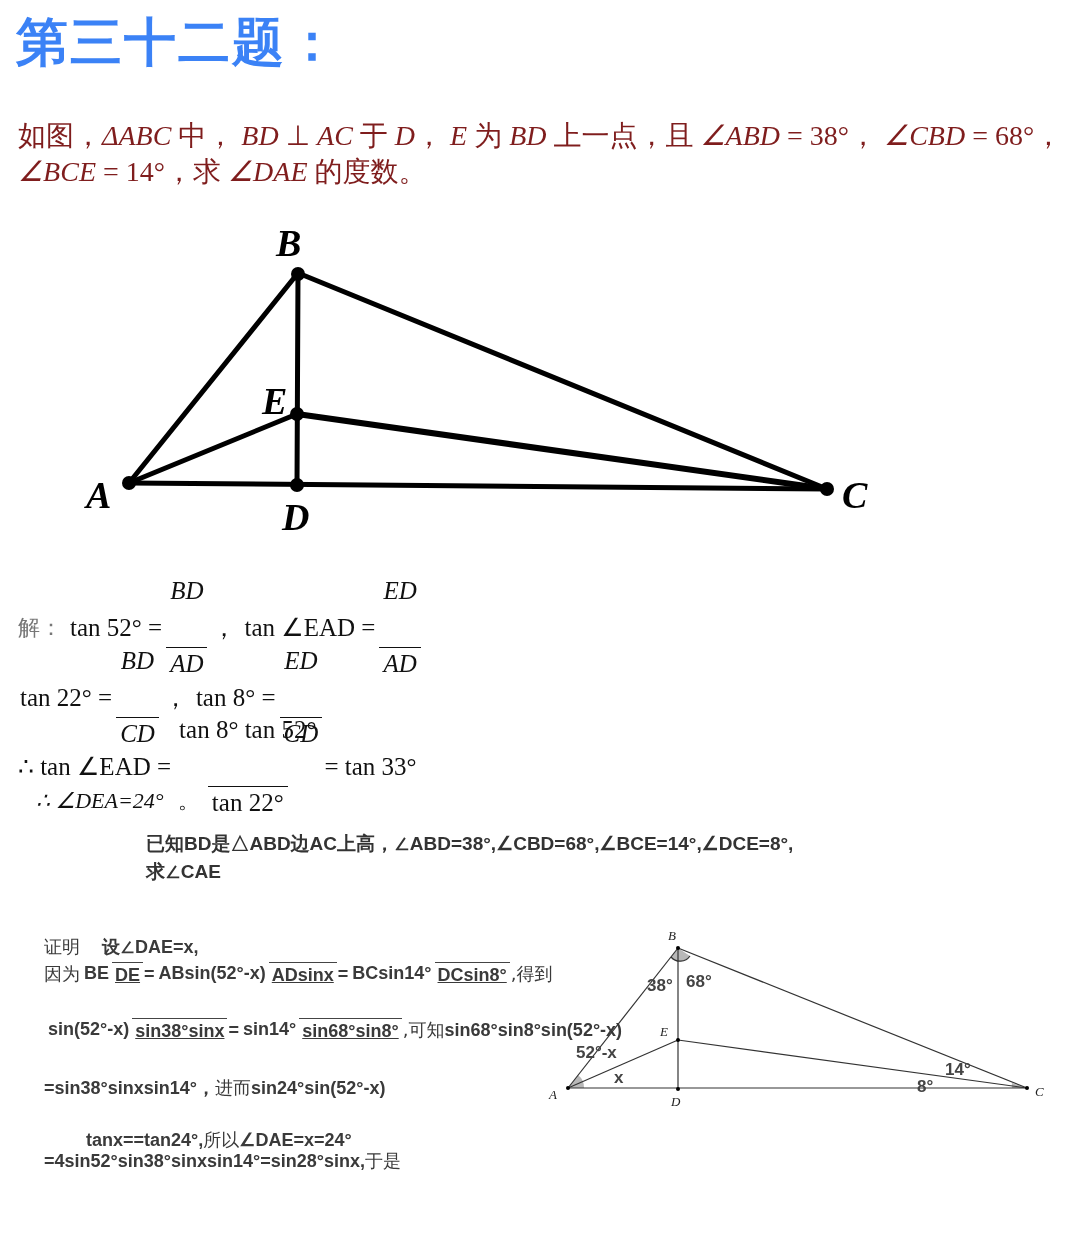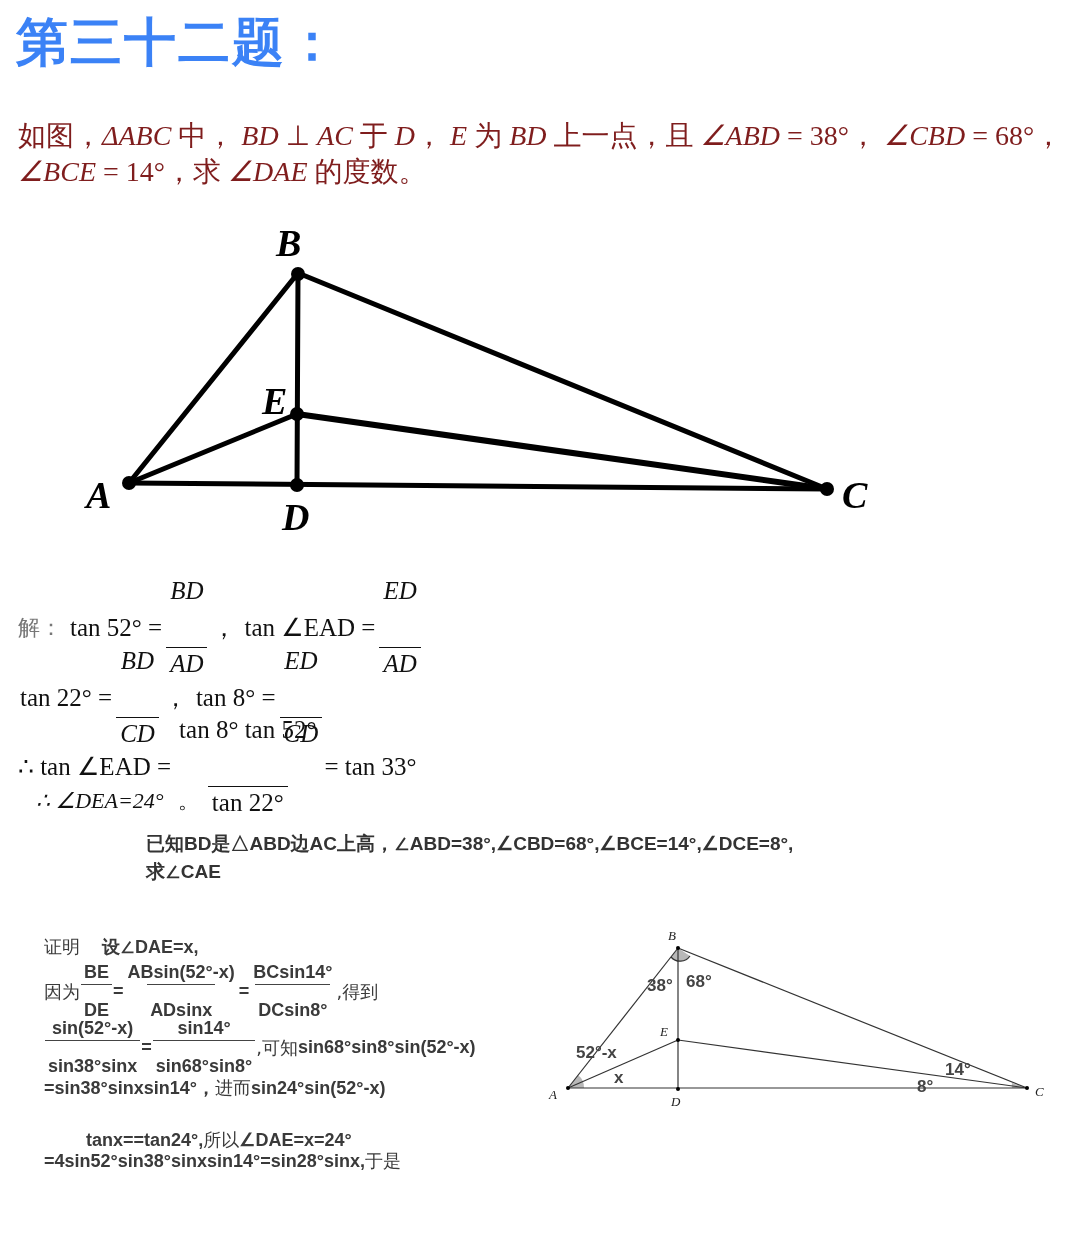--- a/index.html
+++ b/index.html
@@ -13,23 +13,23 @@
   .sol { font-size: 25px; color: #111; display: flex; align-items: center; white-space: nowrap; }
   .sol .cn { color: #777; font-family: "DejaVu Serif", serif; font-size: 22px; }
   .frac { display: inline-flex; flex-direction: column; align-items: center; vertical-align: middle; margin: 0 4px; }
   .frac .num { padding: 0 4px 2px; font-style: italic; }
   .frac .den { padding: 2px 4px 0; font-style: italic; border-top: 1.5px solid #111; margin-top: 40px; }
   .frac.upright .num, .frac.upright .den { font-style: normal; }
   .sp { display: inline-block; width: 8px; }
   .given { left: 146px; top: 830px; font-family: "Liberation Sans", sans-serif; font-weight: bold; font-size: 19px; line-height: 28px; color: #333; }
   .proof { left: 44px; font-family: "Liberation Sans", sans-serif; font-weight: bold; font-size: 18px; color: #3a3a3a; display: flex; align-items: center; white-space: nowrap; }
   .proof .cnr { font-weight: normal; font-family: "DejaVu Sans", sans-serif; font-size: 18px; }
-  .pfrac { display: inline-flex; flex-direction: column; align-items: center; vertical-align: middle; margin: 0 1px; }
+  .pfrac { display: inline-flex; align-items: center; vertical-align: middle; margin: 0 1px; }
   .pfrac .num { padding: 0 3px 1px; }
-  .pfrac .den { padding: 15px 3px 0; border-top: 1.5px solid #444; }
+  .pfrac .den { padding: 2px 3px 0; border-top: 1.5px solid #444; text-decoration: underline; }
   .d2 { left: 540px; top: 920px; }
   .d2lbl { font-family: "Liberation Serif", serif; font-style: italic; font-size: 13px; fill: #222; }
   .d2ang { font-family: "Liberation Sans", sans-serif; font-weight: bold; font-size: 17px; fill: #444; }
 </style>
 </head>
 <body>
 
 <div class="abs title">第三十二题：</div>
 
 <div class="abs problem" style="top:118px;">

